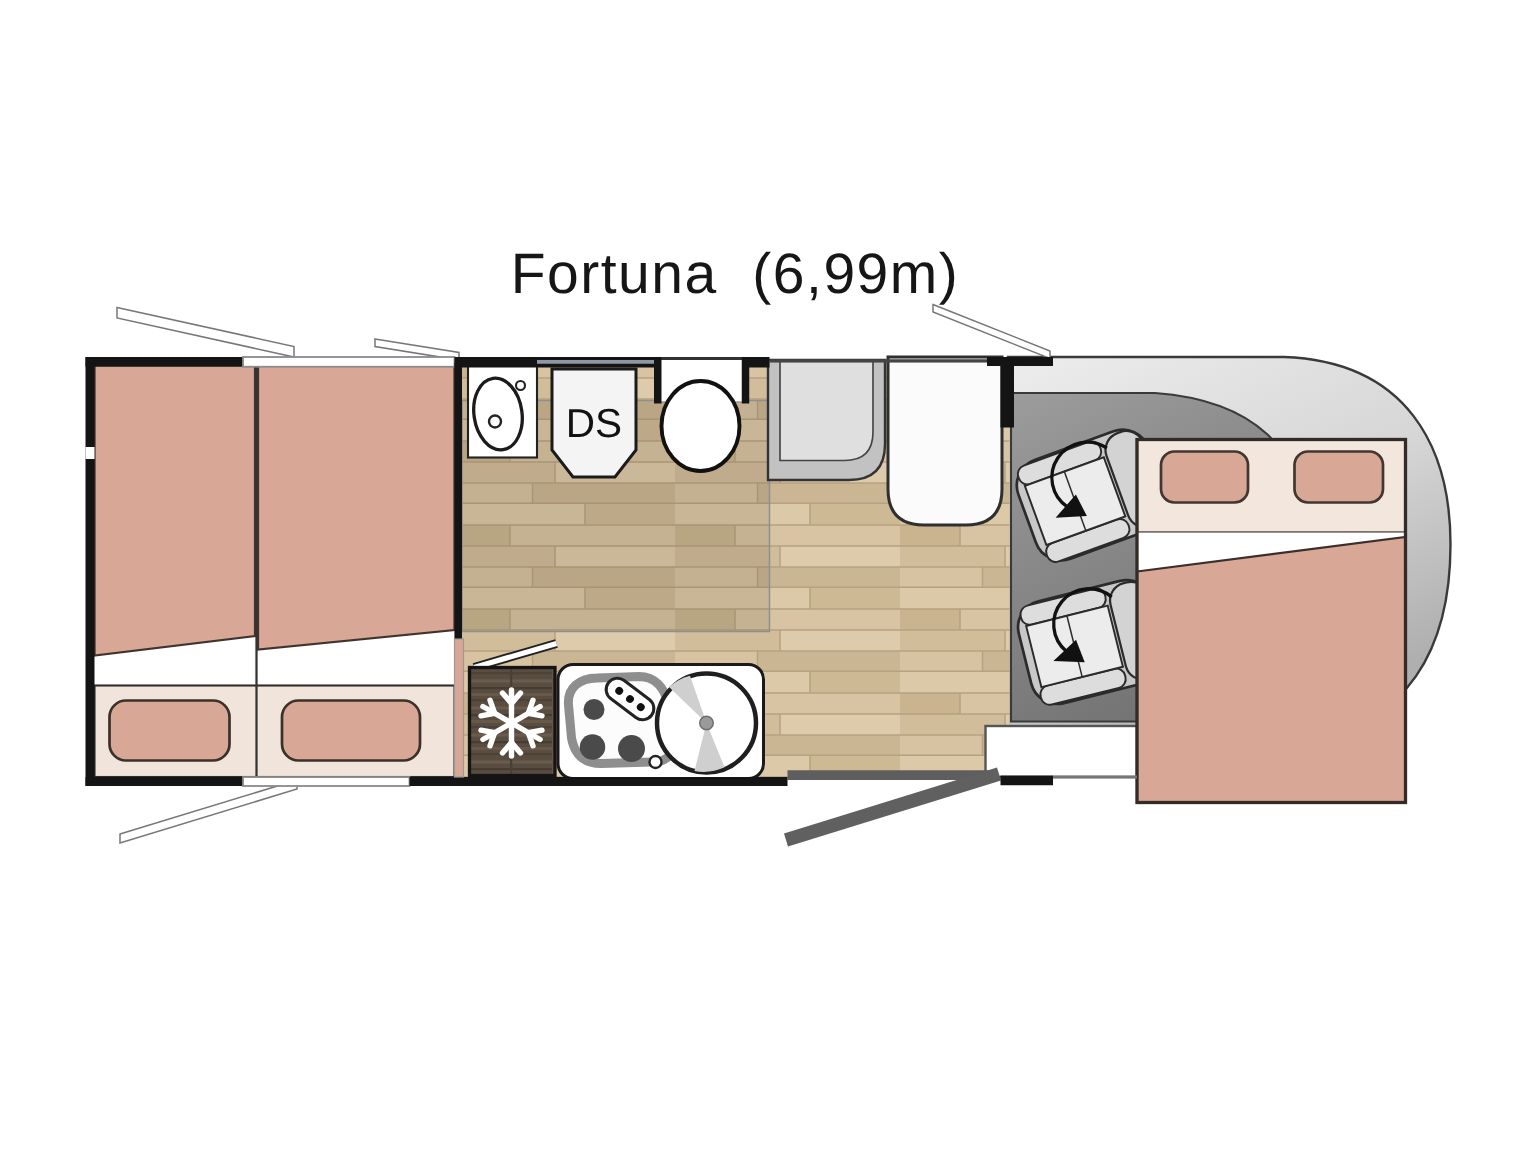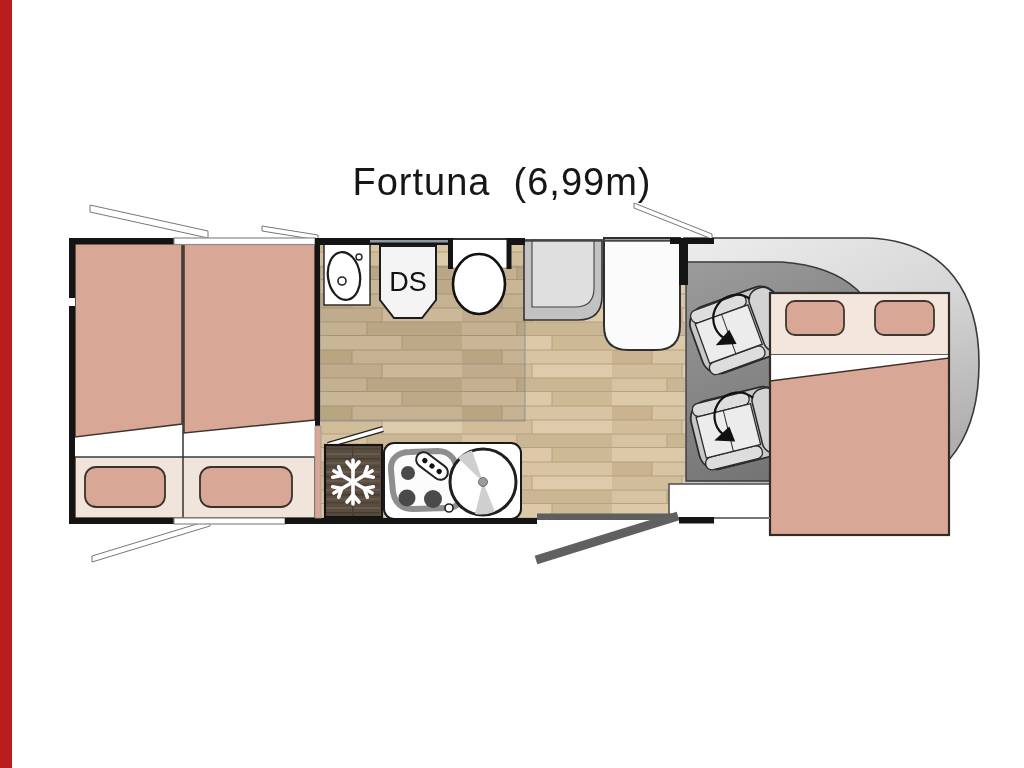--- a/index.html
+++ b/index.html
@@ -1,16 +1,16 @@
 <!DOCTYPE html>
 <html><head>
 <meta charset="utf-8">
 <style>
   html,body{margin:0;padding:0;background:#ffffff;}
-  .page{width:988px;height:768px;position:relative;background:#b91c1c;overflow:hidden;padding-left:12px;}
+  .page{width:988px;height:768px;position:relative;background:#14b8a6;overflow:hidden;}
   svg{display:block;}
   text{font-family:"Liberation Sans","DejaVu Sans",sans-serif;}
   .title-text{font-size:38px;fill:#161616;letter-spacing:1px;}
   .ds-text{font-size:27px;fill:#111;}
 </style>
 </head>
 <body>
 
 <div class="page">
 <svg width="1024" height="768" viewBox="0 0 1024 768" xmlns="http://www.w3.org/2000/svg">

